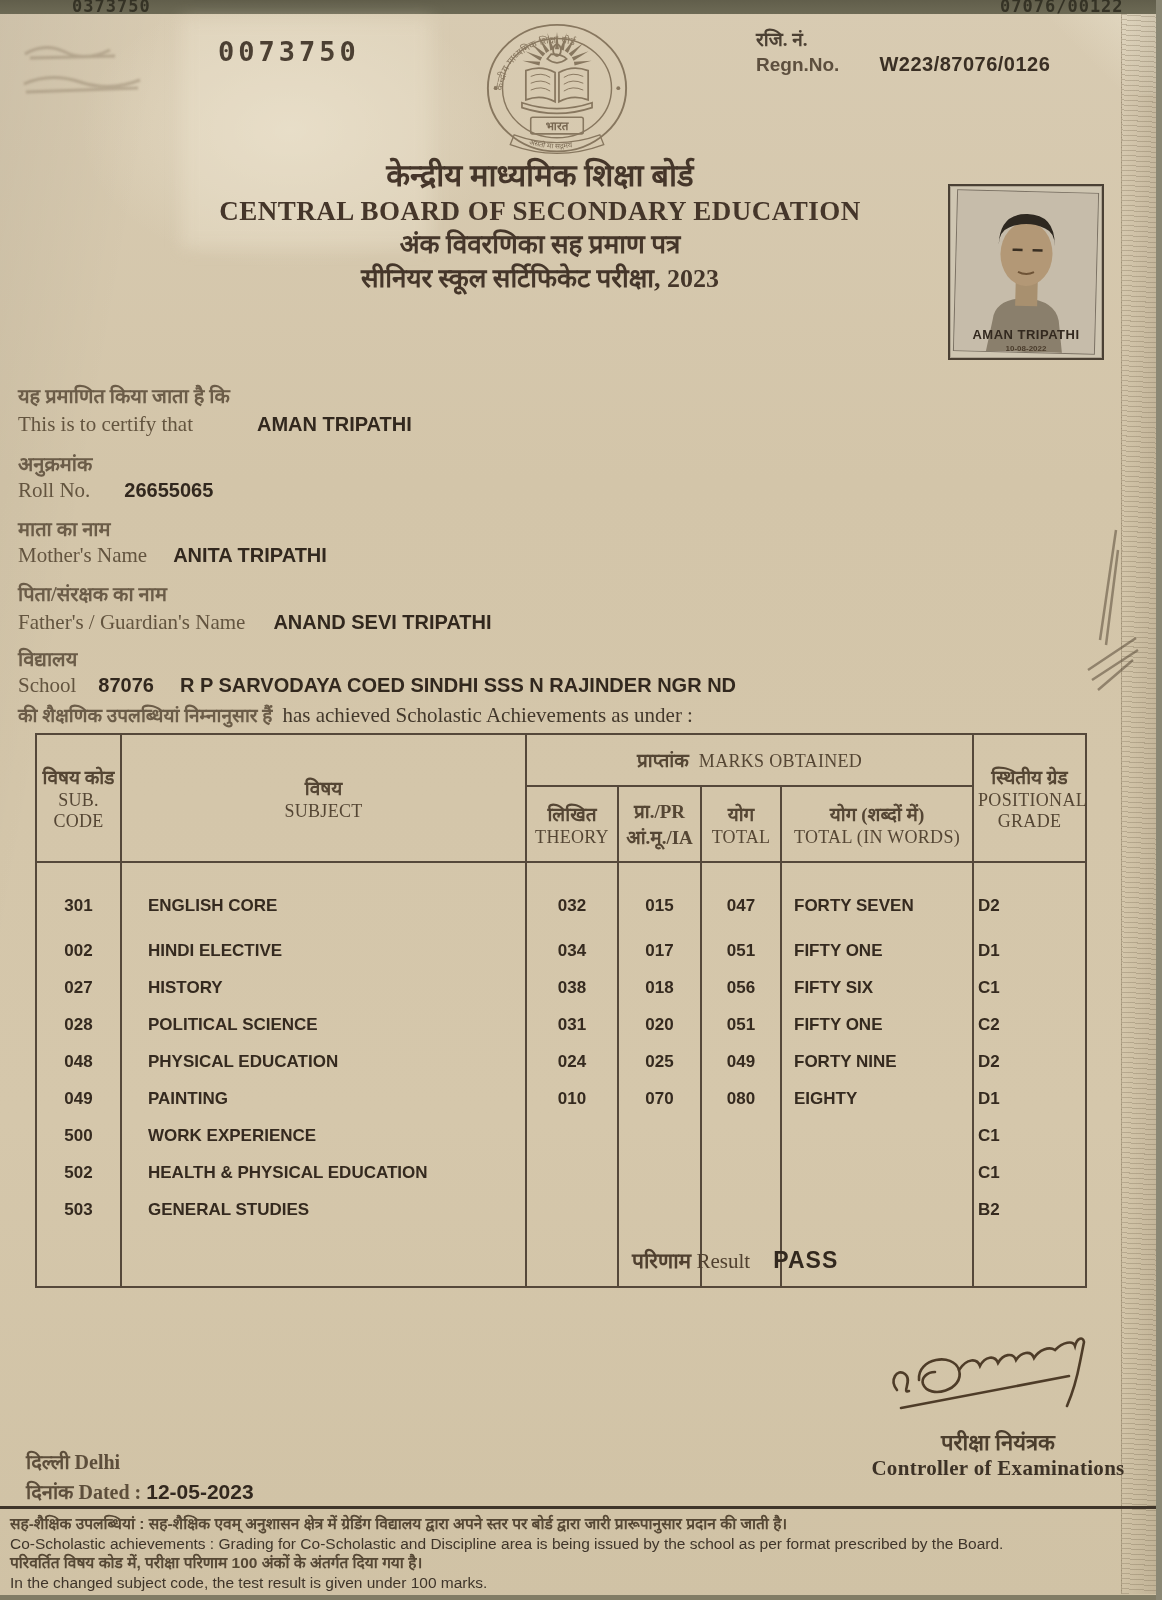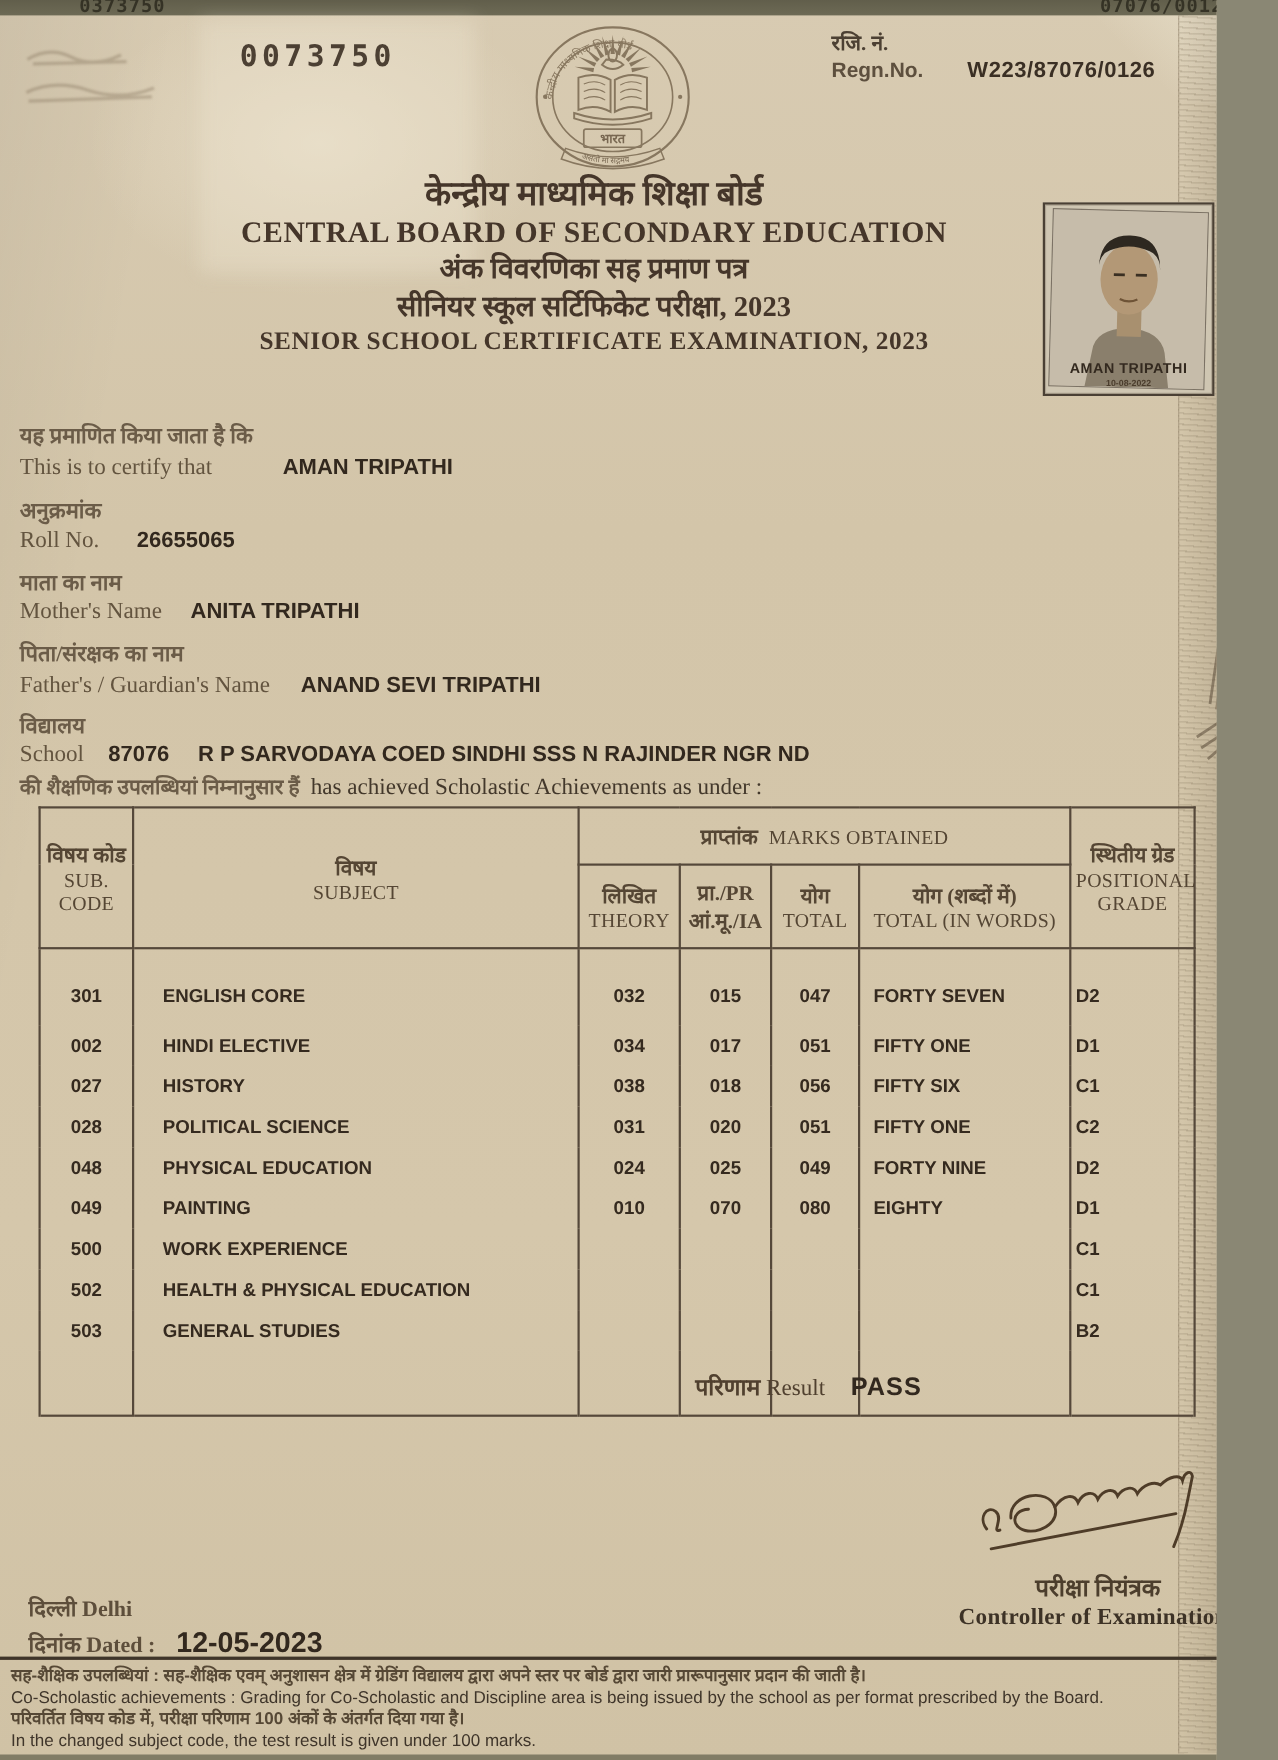--- a/index.html
+++ b/index.html
@@ -1,22 +1,22 @@
 <!DOCTYPE html>
 <html><head>
 <meta charset="utf-8">
 <style>
   html,body{margin:0;padding:0;background:#8a8774;}
   #page{
-    position:relative;width:1060px;height:1600px;overflow:hidden;
+    position:relative;width:1156px;height:1600px;overflow:hidden;
     background:
       radial-gradient(ellipse 300px 200px at 290px 130px, rgba(240,232,212,.55), rgba(240,232,212,0) 70%),
       linear-gradient(100deg, rgba(0,0,0,.05), rgba(0,0,0,0) 12%),
       linear-gradient(180deg,#d8cbb2 0%,#d3c5a9 30%,#d5c7ab 70%,#d0c2a5 100%);
-    font-family:"Liberation Serif", serif;color:#4a3c2c;padding-left:46px;
+    font-family:"Liberation Serif", serif;color:#4a3c2c;
   }
   
   .strip-top{position:absolute;left:0;top:0;width:1162px;height:14px;background:linear-gradient(180deg,#615e4b,#6d6a55);}
   .strip-bottom{position:absolute;left:0;bottom:0;width:1162px;height:5px;background:#6d6a55;opacity:.8;}
   .ghost-num{position:absolute;top:-4px;font-family:"DejaVu Sans Mono",monospace;font-weight:bold;font-size:17px;color:rgba(45,42,30,.85);letter-spacing:1px;}
   .ghost-left{left:72px;}
   .ghost-right{left:1000px;}
   
   .edge-right{position:absolute;right:0;top:14px;width:34px;height:1580px;
     background:repeating-linear-gradient(4deg, rgba(110,96,72,.28) 0 1px, rgba(0,0,0,0) 1px 5px),linear-gradient(90deg, rgba(0,0,0,0), rgba(120,105,80,.18));
@@ -68,21 +68,21 @@
   .result{position:absolute;left:632px;top:1246px;font-size:21px;color:#50402f;}
   .result .hi{font-weight:bold;}
   .result .val{font-size:23px;letter-spacing:1px;margin-left:18px;}
   
   .sig{position:absolute;left:858px;top:1328px;width:280px;text-align:center;}
   .sig-title-hi{font-size:22px;font-weight:bold;color:#4c3e2d;margin-top:2px;}
   .sig-title-en{font-size:21px;font-weight:bold;color:#3d3226;letter-spacing:.3px;}
   
   .place{position:absolute;left:26px;top:1448px;font-size:20px;color:#5d4e3b;font-weight:bold;}
   .dated{position:absolute;left:26px;top:1478px;font-size:20px;color:#5d4e3b;font-weight:bold;}
-  .dated .val{margin-left:14px;font-size:26px;}
+  .dated .val{font-size:21px;}
   .rule{position:absolute;left:0;top:1506px;width:1162px;height:3px;background:#3f352a;}
   
   .footnotes{position:absolute;left:10px;top:1512px;width:1130px;line-height:1.0;}
   .fn{margin-top:4px;font-size:15.5px;color:#4a3e30;font-family:"Liberation Sans",sans-serif;}
   .fn.hi{font-weight:bold;color:#564835;}
   .fn.en{color:#3f352a;}
   .lighter-patch{position:absolute;left:182px;top:18px;width:250px;height:230px;background:rgba(238,230,210,.35);filter:blur(8px);}
 </style>
 </head>
 <body>
@@ -175,21 +175,20 @@
     </div>
     <div class="photo-name">AMAN TRIPATHI</div>
     <div class="photo-date">10-08-2022</div>
   </div>
 
   <div class="titles">
     <div class="t-hi1">केन्द्रीय माध्यमिक शिक्षा बोर्ड</div>
     <div class="t-en1">CENTRAL BOARD OF SECONDARY EDUCATION</div>
     <div class="t-hi2">अंक विवरणिका सह प्रमाण पत्र</div>
     <div class="t-hi3">सीनियर स्कूल सर्टिफिकेट परीक्षा, 2023</div>
-    <div class="t-en3">SENIOR SCHOOL CERTIFICATE EXAMINATION, 2023</div>
   </div>
 
   <div class="line" style="top:382px;"><span class="lab-hi">यह प्रमाणित किया जाता है कि</span></div>
   <div class="line" style="top:412px;">
     <span class="lab-en">This is to certify that</span>
     <span class="val" style="margin-left:60px;">AMAN TRIPATHI</span>
   </div>
   <div class="line" style="top:450px;"><span class="lab-hi">अनुक्रमांक</span></div>
   <div class="line" style="top:478px;">
     <span class="lab-en">Roll No.</span>

